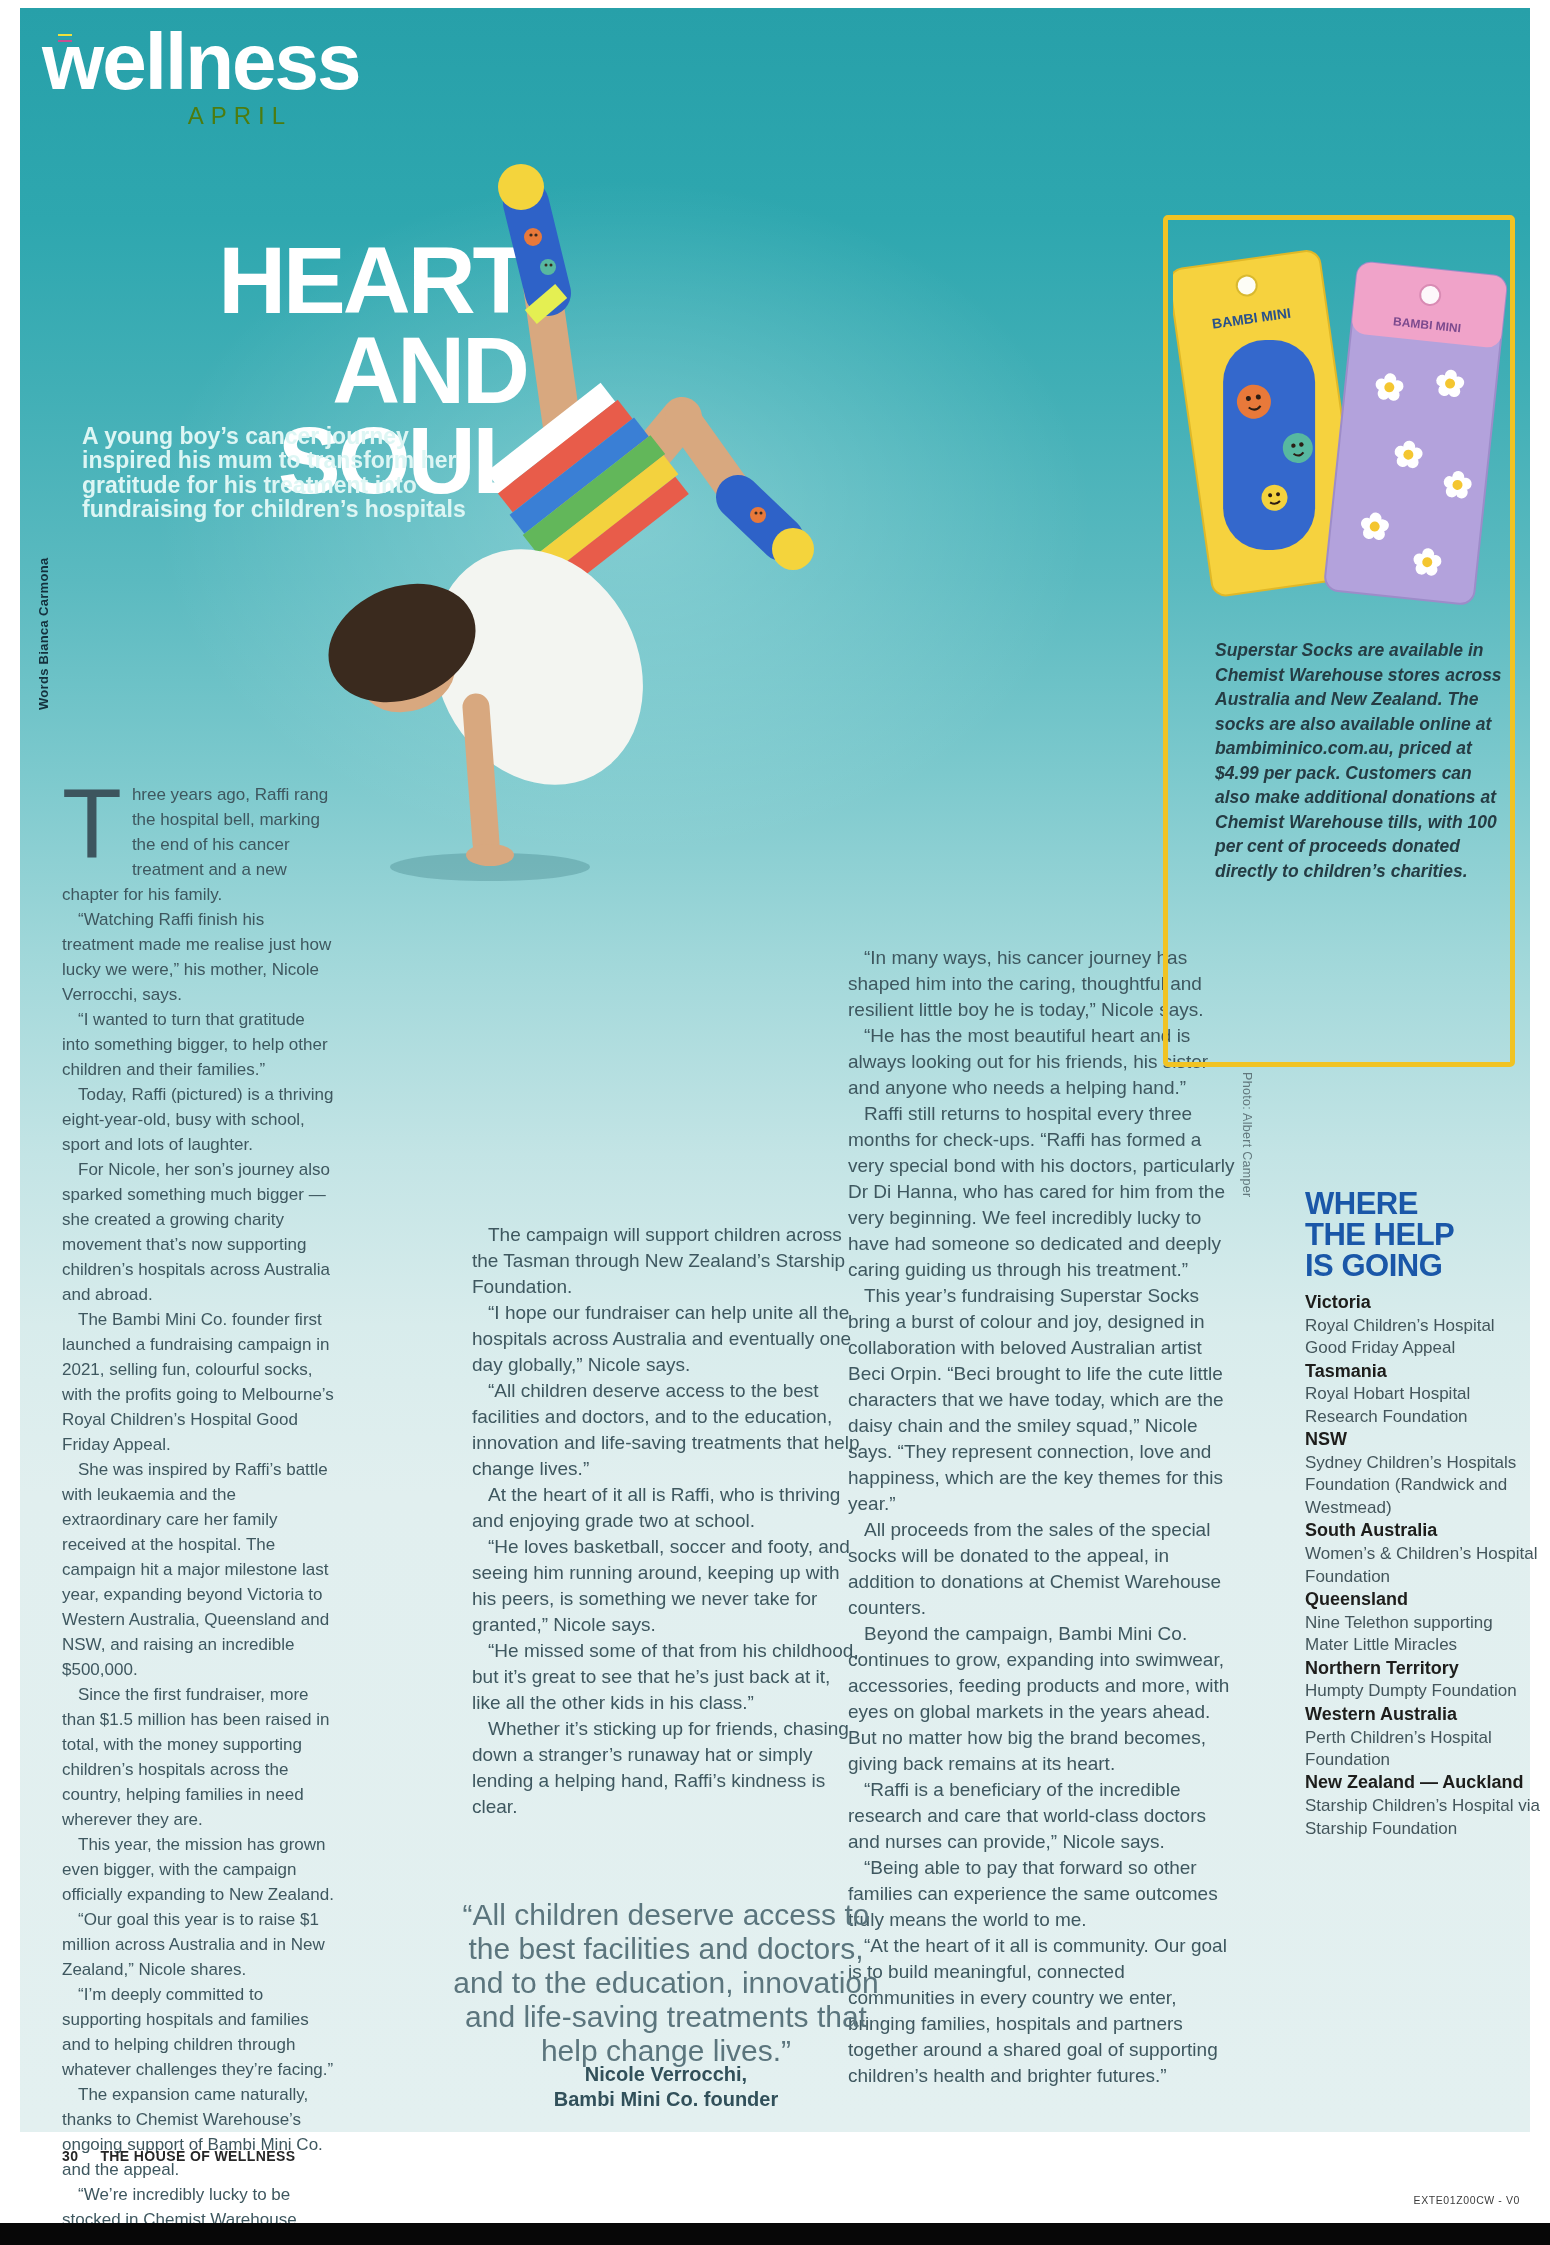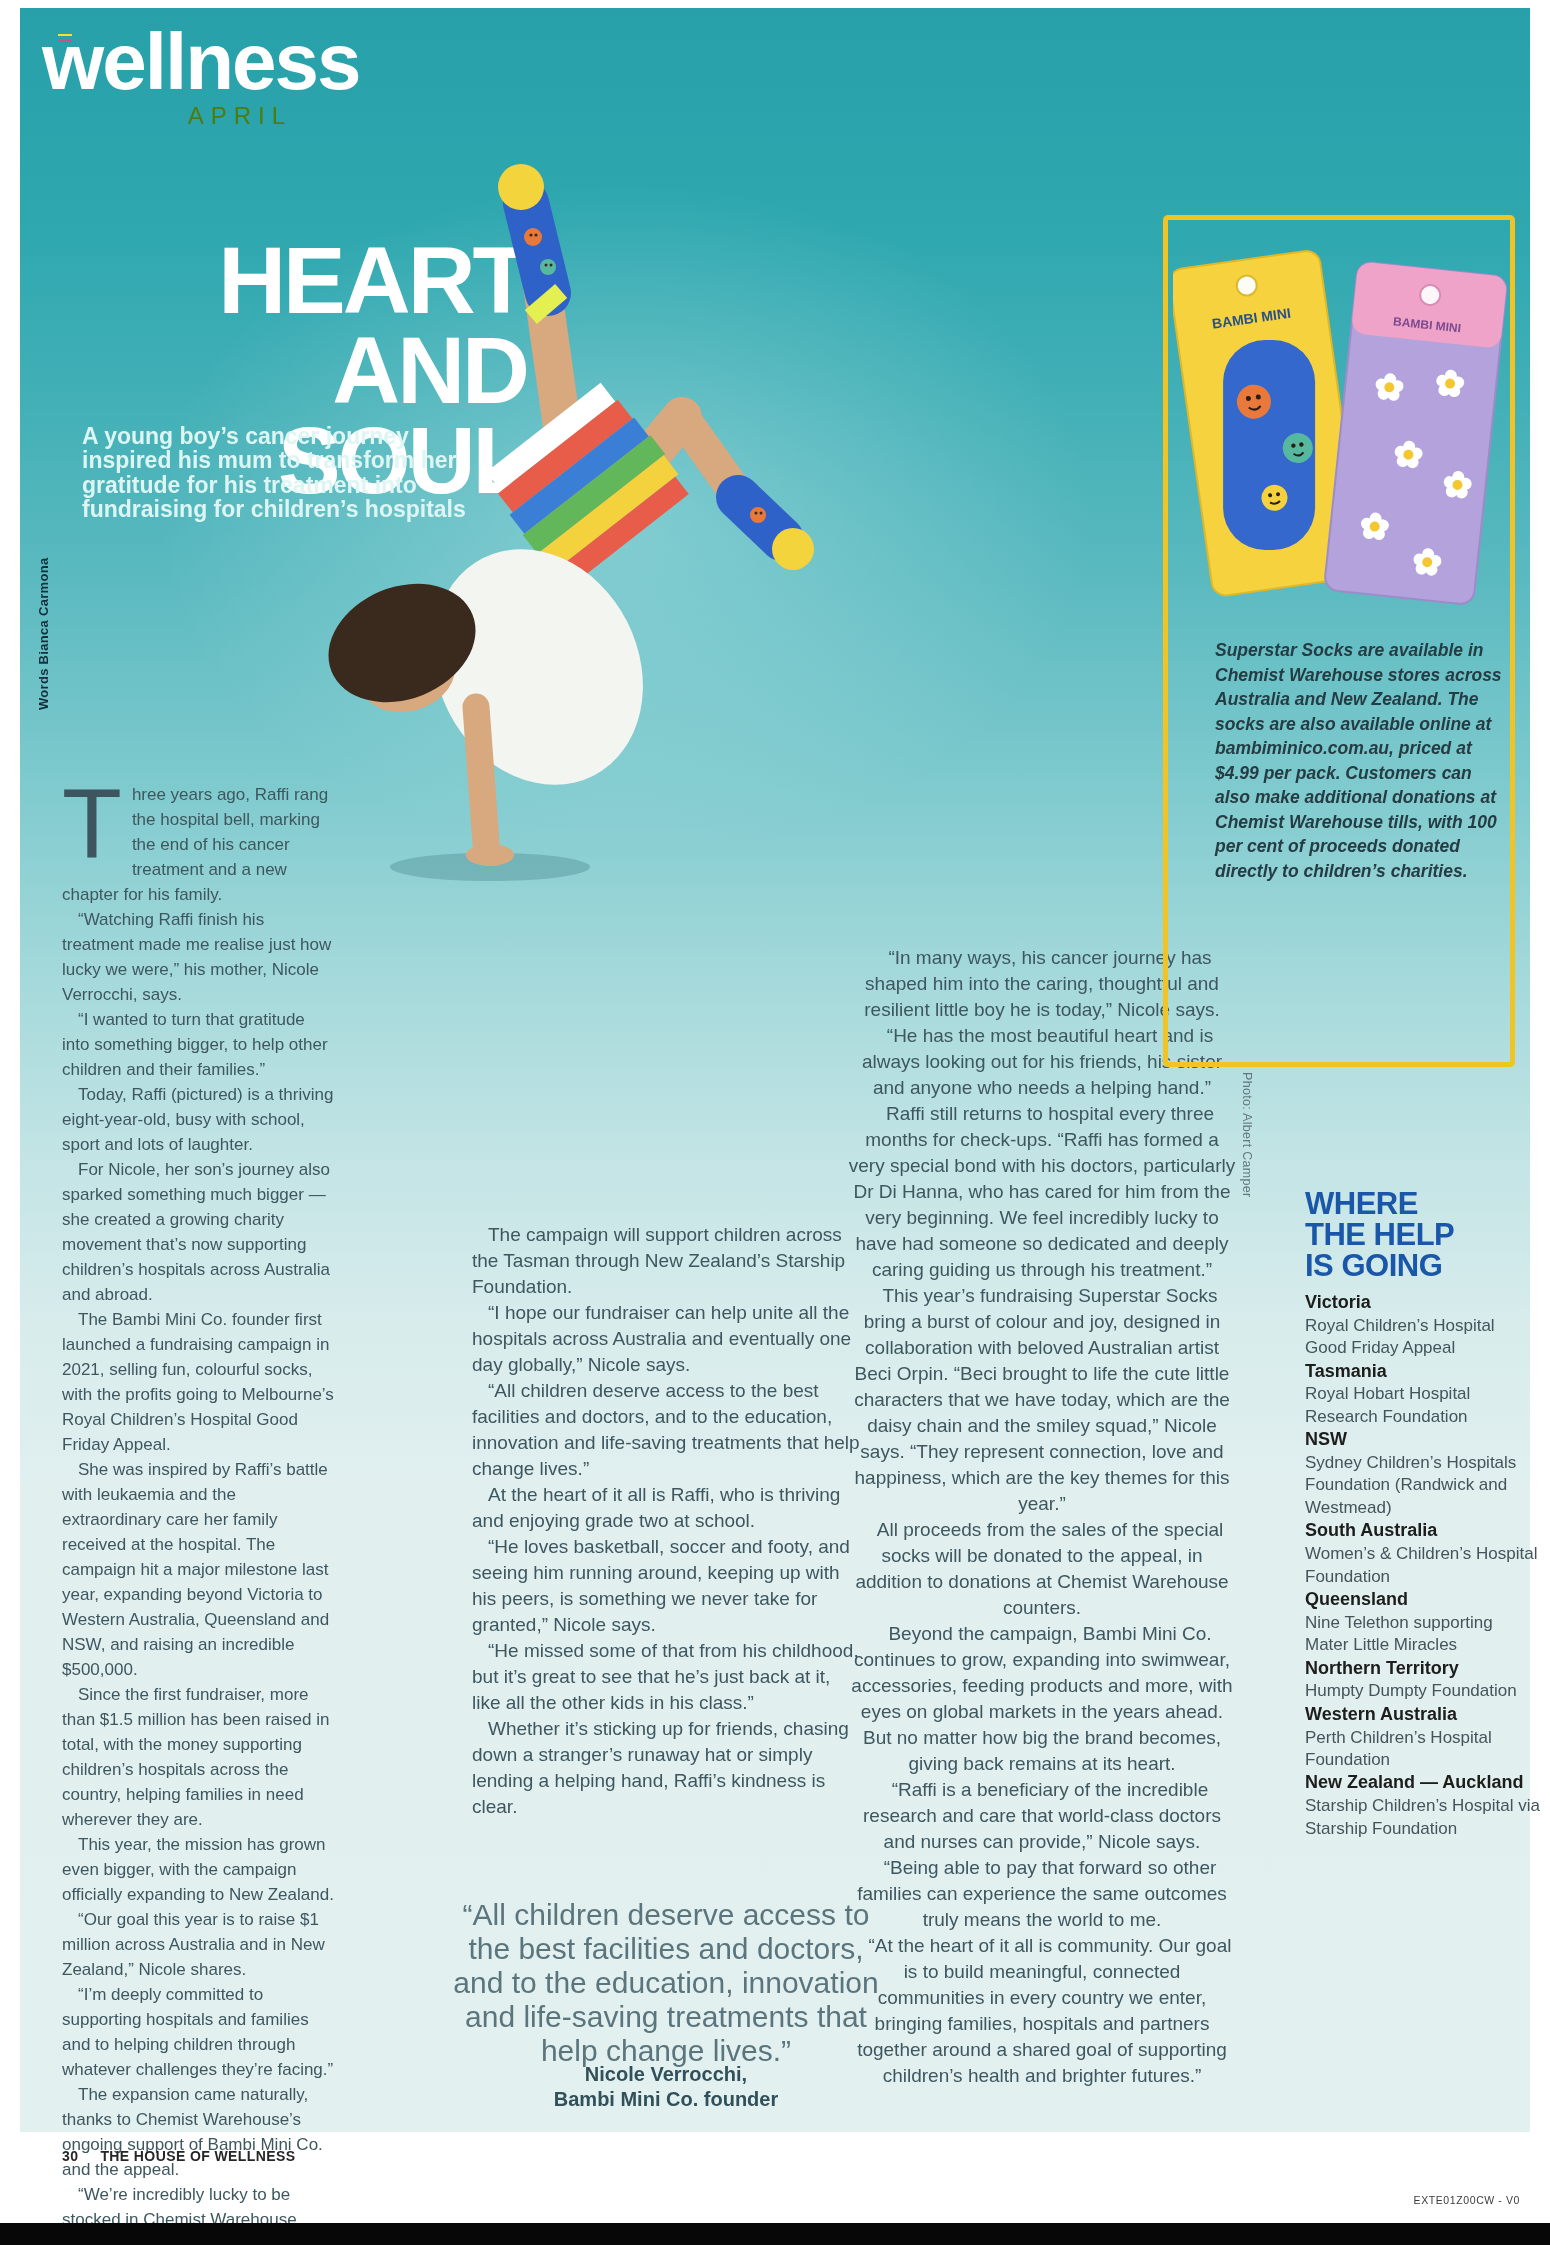--- a/index.html
+++ b/index.html
@@ -28,21 +28,21 @@
     color:#14303d;font-size:13px;font-weight:700;letter-spacing:0.3px;}
   .photo-credit{position:absolute;left:1240px;top:1072px;height:210px;writing-mode:vertical-rl;
     color:#62787d;font-size:12.5px;letter-spacing:0.3px;}
 
   .col{position:absolute;color:#3e575f;}
   .col p{margin:0;text-indent:16px;}
   .col1{left:62px;top:782px;width:274px;font-size:17px;line-height:25px;}
   .col1 p.lead{text-indent:0;}
   .dropcap{float:left;font-size:98px;line-height:74px;padding:4px 10px 0 0;color:#3d555e;}
   .col2{left:472px;top:1222px;width:390px;font-size:19px;line-height:26px;}
-  .col3{left:848px;top:945px;width:388px;font-size:19px;line-height:26px;text-align:center;}
+  .col3{left:848px;top:945px;width:388px;font-size:19px;line-height:26px;}
 
   .pull-quote{position:absolute;left:450px;top:1898px;width:432px;text-align:center;
     color:#5b757d;font-size:30px;line-height:1.13;font-weight:400;}
   .attribution{position:absolute;left:450px;top:2062px;width:432px;text-align:center;
     color:#31505a;font-size:20px;font-weight:700;line-height:1.25;}
 
   .product-box{position:absolute;left:1163px;top:215px;width:352px;height:852px;
     border:5px solid #f1c323;border-radius:5px;box-sizing:border-box;}
   .pack-svg{position:absolute;left:5px;top:10px;}
   .box-caption{position:absolute;left:22px;top:418px;width:295px;color:#253c44;

